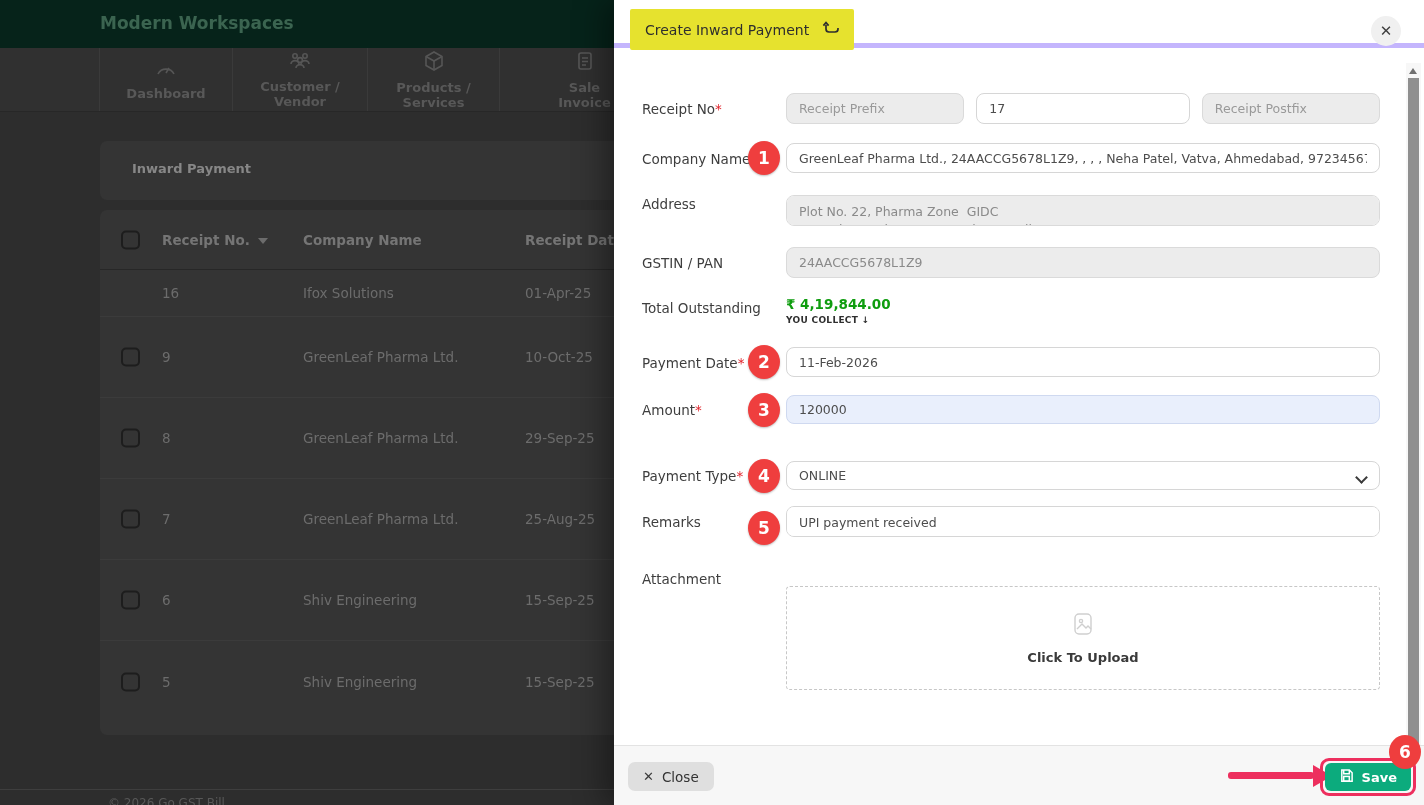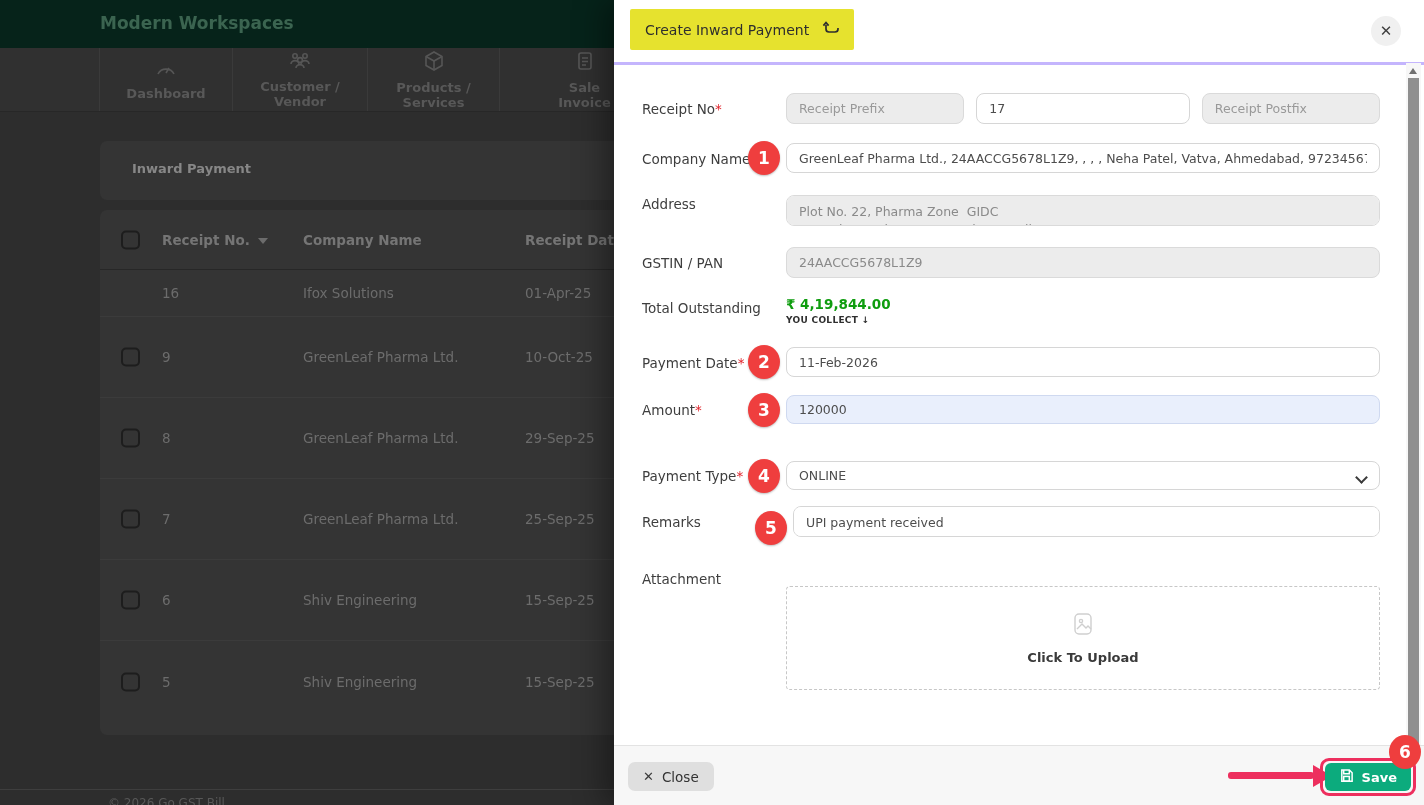--- a/index.html
+++ b/index.html
@@ -38,22 +38,22 @@
   .drow { height:81px; border-bottom:1px solid #3b3b3b; }
   .drow.short { height:47px; }
   .drow:last-child { border-bottom:none; }
 
   .page-footer-line { position:absolute; left:0; top:789px; width:100%; border-top:1px solid #3e3e3e; }
   .page-footer-text { position:absolute; left:108px; top:796px; font-size:12px; color:#585858; }
 
   
   .modal { position:absolute; left:614px; top:0; width:810px; height:805px; background:#ffffff;
     box-shadow:-10px 0 28px rgba(0,0,0,0.38); }
-  .modal-header { position:absolute; left:0; top:0; width:100%; height:65px; background:#fff;
-    border-bottom:3px solid #c4b5fd; }
+  .modal-header { position:absolute; left:0; top:0; width:100%; height:48px; background:#fff;
+    border-bottom:5px solid #c4b5fd; }
   .title-chip { position:absolute; left:16px; top:9px; background:#e6e22e; border-radius:2px;
     padding:11px 15px; display:flex; align-items:center; gap:13px; }
   .title-chip .ttl { font-size:14px; font-weight:500; color:#2e2e2e; }
   .close-circle { position:absolute; right:23px; top:16px; width:30px; height:30px; border-radius:50%;
     background:#f0f0f0; display:flex; align-items:center; justify-content:center; font-size:15px; color:#3f3f3f; }
 
   .modal-body { position:absolute; left:0; top:62px; width:100%; height:683px;
     padding:31px 44px 0 28px; overflow:hidden; }
   .frow { display:flex; align-items:center; margin-bottom:19px; }
   .frow.top { align-items:flex-start; }
@@ -198,21 +198,21 @@
     <div class="trow drow">
       <span class="chk"></span>
       <span class="c-receipt">8</span>
       <span class="c-company">GreenLeaf Pharma Ltd.</span>
       <span class="c-date">29-Sep-25</span>
     </div>
     <div class="trow drow">
       <span class="chk"></span>
       <span class="c-receipt">7</span>
       <span class="c-company">GreenLeaf Pharma Ltd.</span>
-      <span class="c-date">25-Sep-25</span>
+      <span class="c-date">25-Aug-25</span>
     </div>
     <div class="trow drow">
       <span class="chk"></span>
       <span class="c-receipt">6</span>
       <span class="c-company">Shiv Engineering</span>
       <span class="c-date">15-Sep-25</span>
     </div>
     <div class="trow drow">
       <span class="chk"></span>
       <span class="c-receipt">5</span>
@@ -301,21 +301,21 @@
       <div class="flabel"><span>Payment Type</span><span class="req">*</span></div>
       <div class="fctrl">
         <span class="badge">4</span>
         <div class="sel" style="height:29px;">
           <span>ONLINE</span>
           <span class="chev"></span>
         </div>
       </div>
     </div>
 
-    <div class="frow top" style="margin-bottom:29px;gap:7px;">
+    <div class="frow top" style="margin-bottom:29px;">
       <div class="flabel" style="padding-top:8px;">Remarks</div>
       <div class="fctrl">
         <span class="badge" style="top:22px;">5</span>
         <textarea class="ctl rmk" style="">UPI payment received</textarea>
       </div>
     </div>
 
     <div class="frow top">
       <div class="flabel">Attachment</div>
       <div class="fctrl" style="padding-top:16px;">

